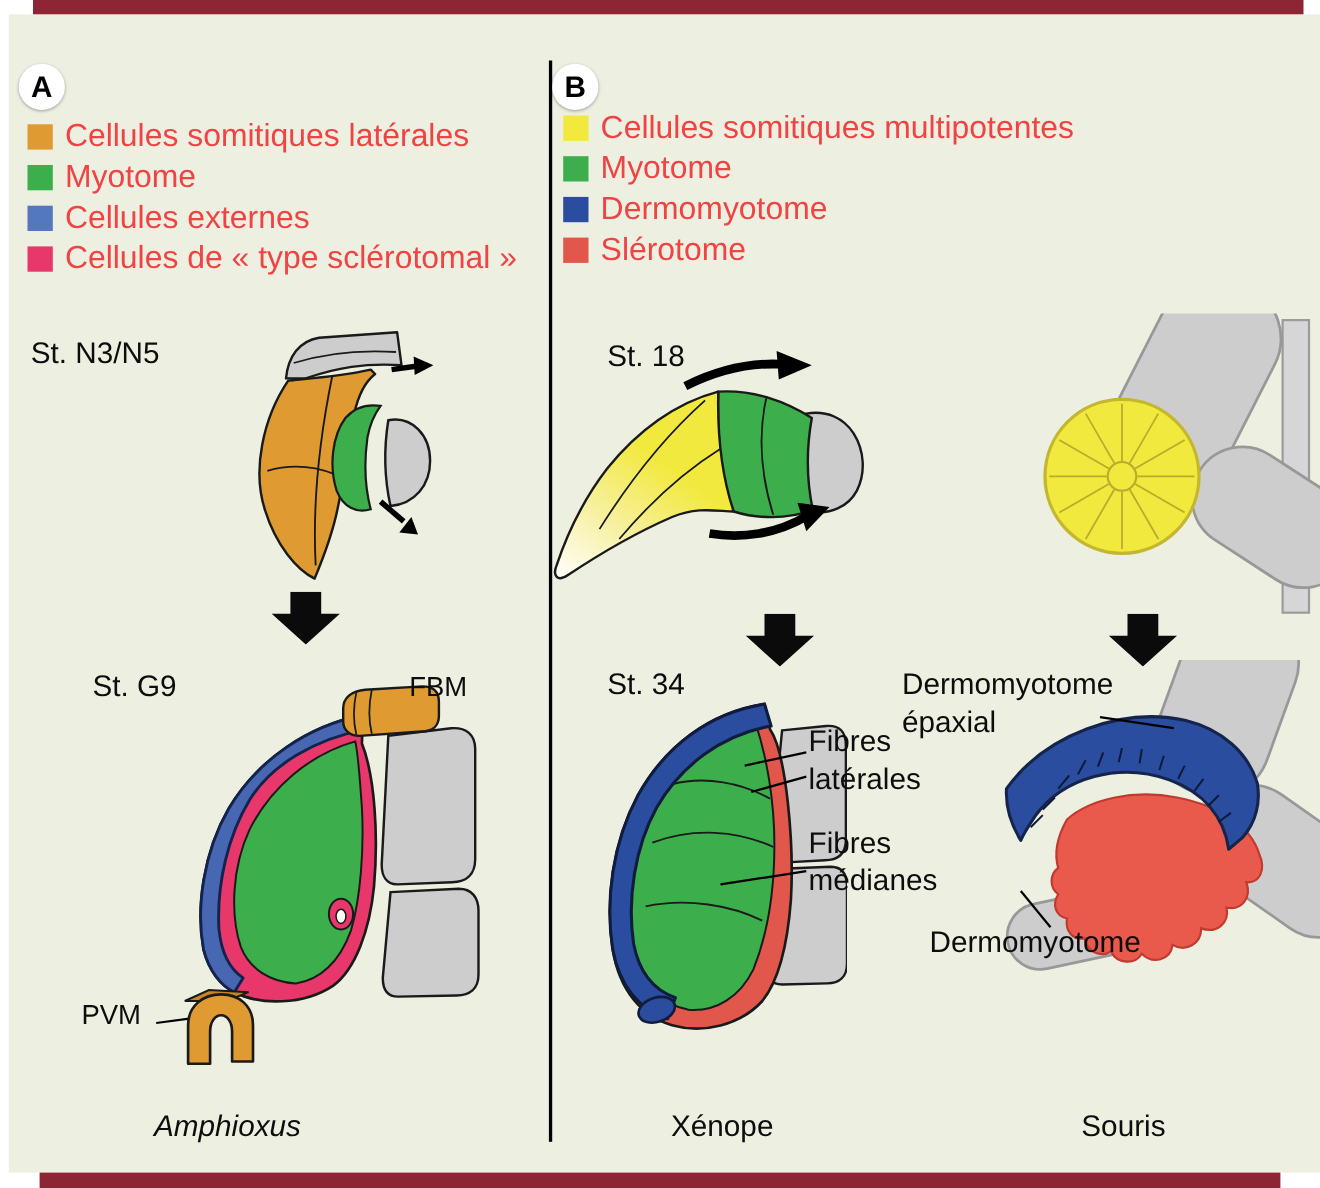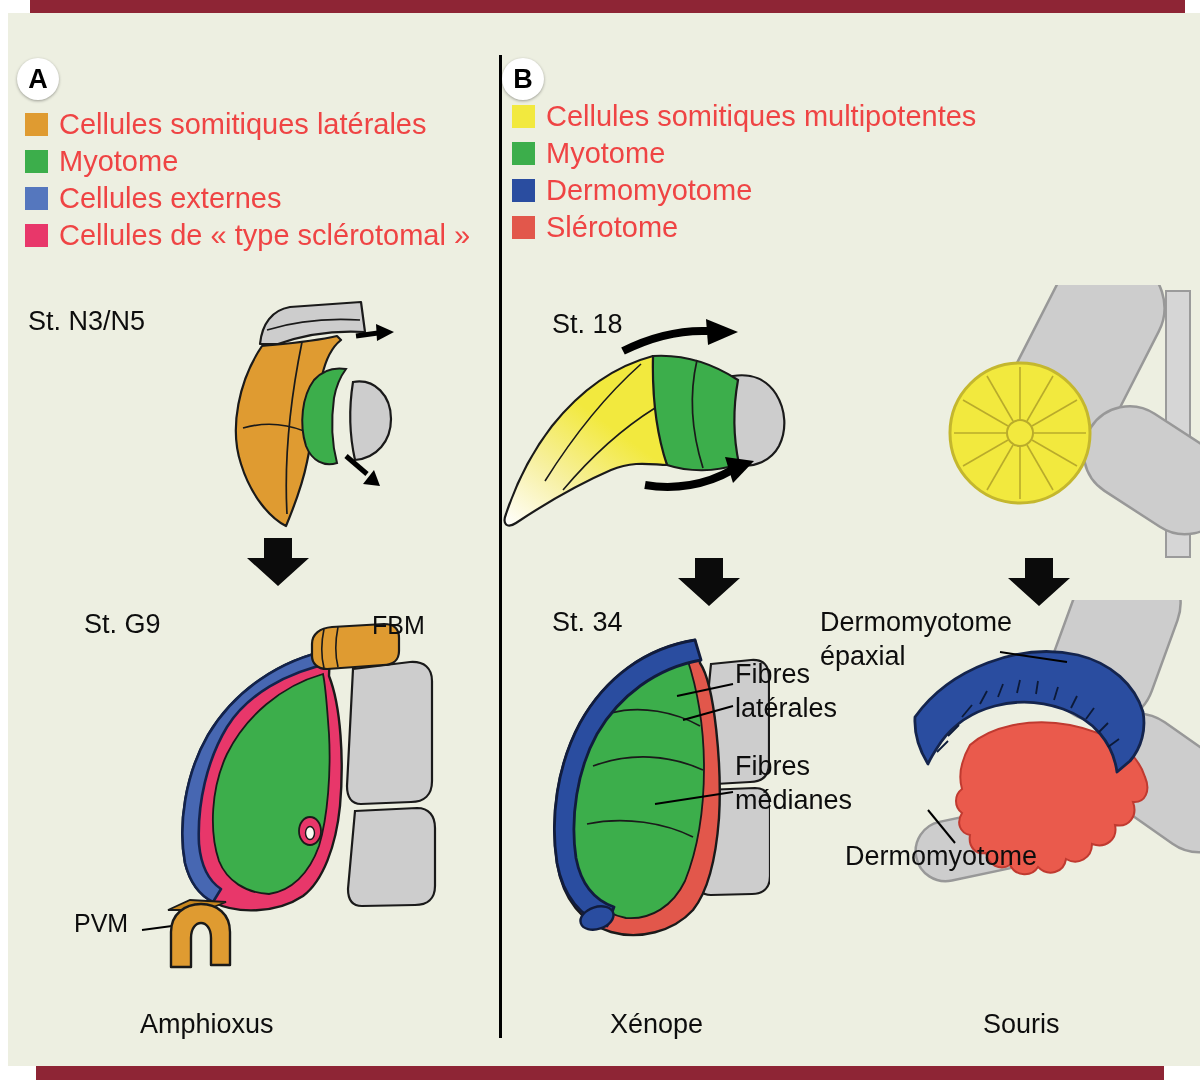--- a/index.html
+++ b/index.html
@@ -13,21 +13,21 @@
   .badge{position:absolute;width:42px;height:42px;border-radius:50%;background:#fff;
          box-shadow:0 1px 3px rgba(0,0,0,.35);display:flex;align-items:center;justify-content:center;
          font-size:27px;font-weight:bold;color:#000}
   .legend{position:absolute}
   .legend-row{display:flex;align-items:center;margin-bottom:13px;height:24px}
   .swatch{width:23px;height:23px;margin-right:11px;flex:none}
   .legend-label{font-size:29px;white-space:nowrap;color:#ef4444}
   .txt{position:absolute;font-size:27px;line-height:1.25;color:#0d0d0d}
   .small{font-size:25px}
   .center{text-align:left}
-  .italic{}
+  .italic{font-style:italic}
   svg.abs{position:absolute}
 </style>
 </head>
 <body>
 
 <div id="fig">
 
   <div class="bg" style="background-color: rgb(237, 239, 225);"></div>
   <div id="bar-top" class="bar" style="background-color: rgb(142, 37, 53);"></div>
   <div id="bar-bottom" class="bar" style="background-color: rgb(142, 37, 53);"></div>

